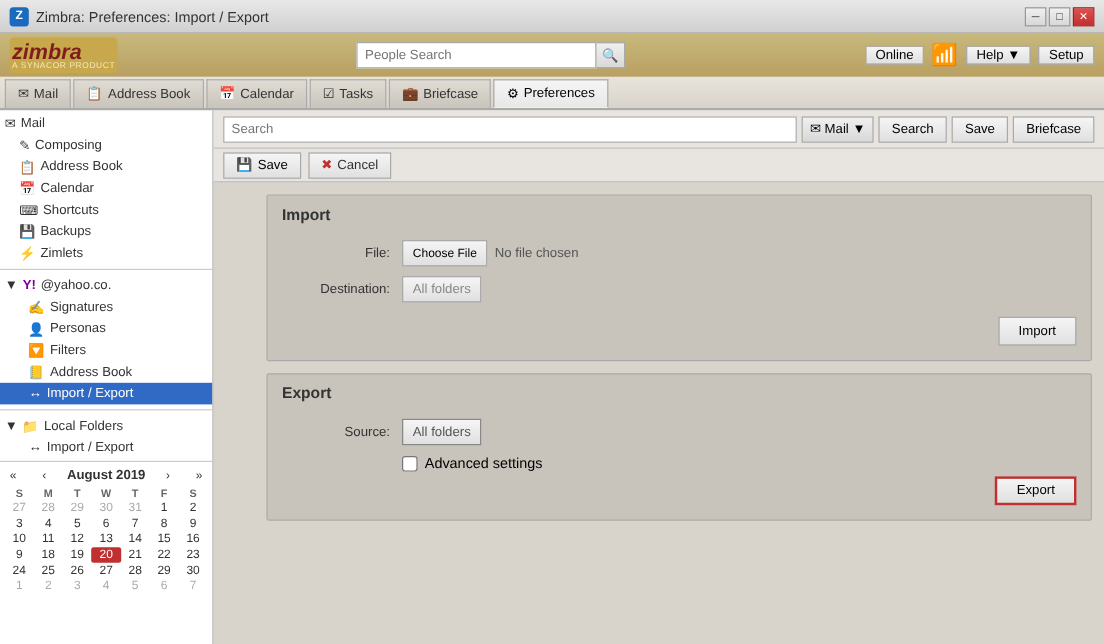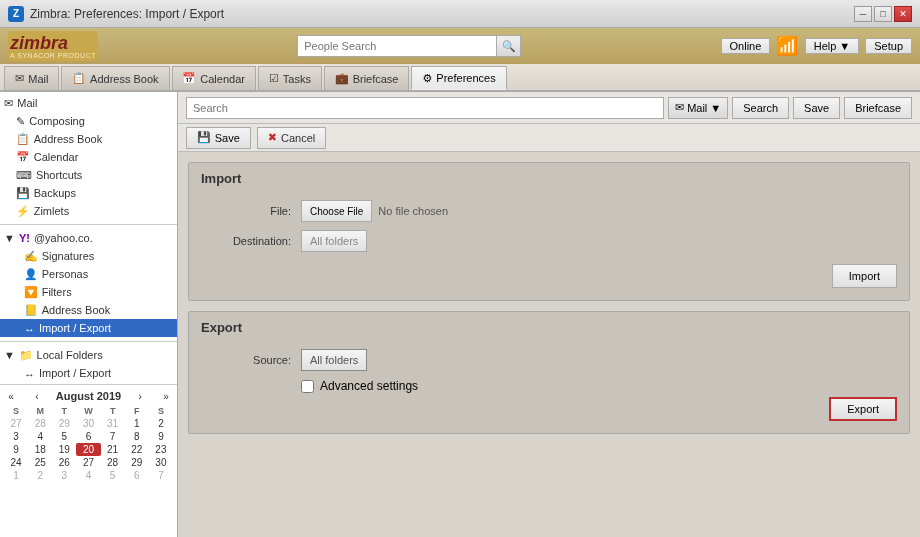--- a/index.html
+++ b/index.html
@@ -239,20 +239,21 @@
     }
 
     
     .pref-content {
       flex: 1;
       overflow-y: auto;
       padding: 10px;
       display: flex;
       flex-direction: column;
       gap: 10px;
+      margin-left: 34px;
     }
 
     
     .panel {
       background: #c8c4bc;
       border: 1px solid #aaa;
       border-radius: 2px;
     }
     .panel-title {
       font-size: 13px;
@@ -536,20 +537,29 @@
             <tr>
               <td>3</td>
               <td>4</td>
               <td>5</td>
               <td>6</td>
               <td>7</td>
               <td>8</td>
               <td>9</td>
             </tr>
             <tr>
+              <td>10</td>
+              <td>11</td>
+              <td>12</td>
+              <td>13</td>
+              <td>14</td>
+              <td>15</td>
+              <td>16</td>
+            </tr>
+            <tr>
               <td>9</td>
               <td>18</td>
               <td>19</td>
               <td class="today">20</td>
               <td>21</td>
               <td>22</td>
               <td>23</td>
             </tr>
             <tr>
               <td>24</td>

